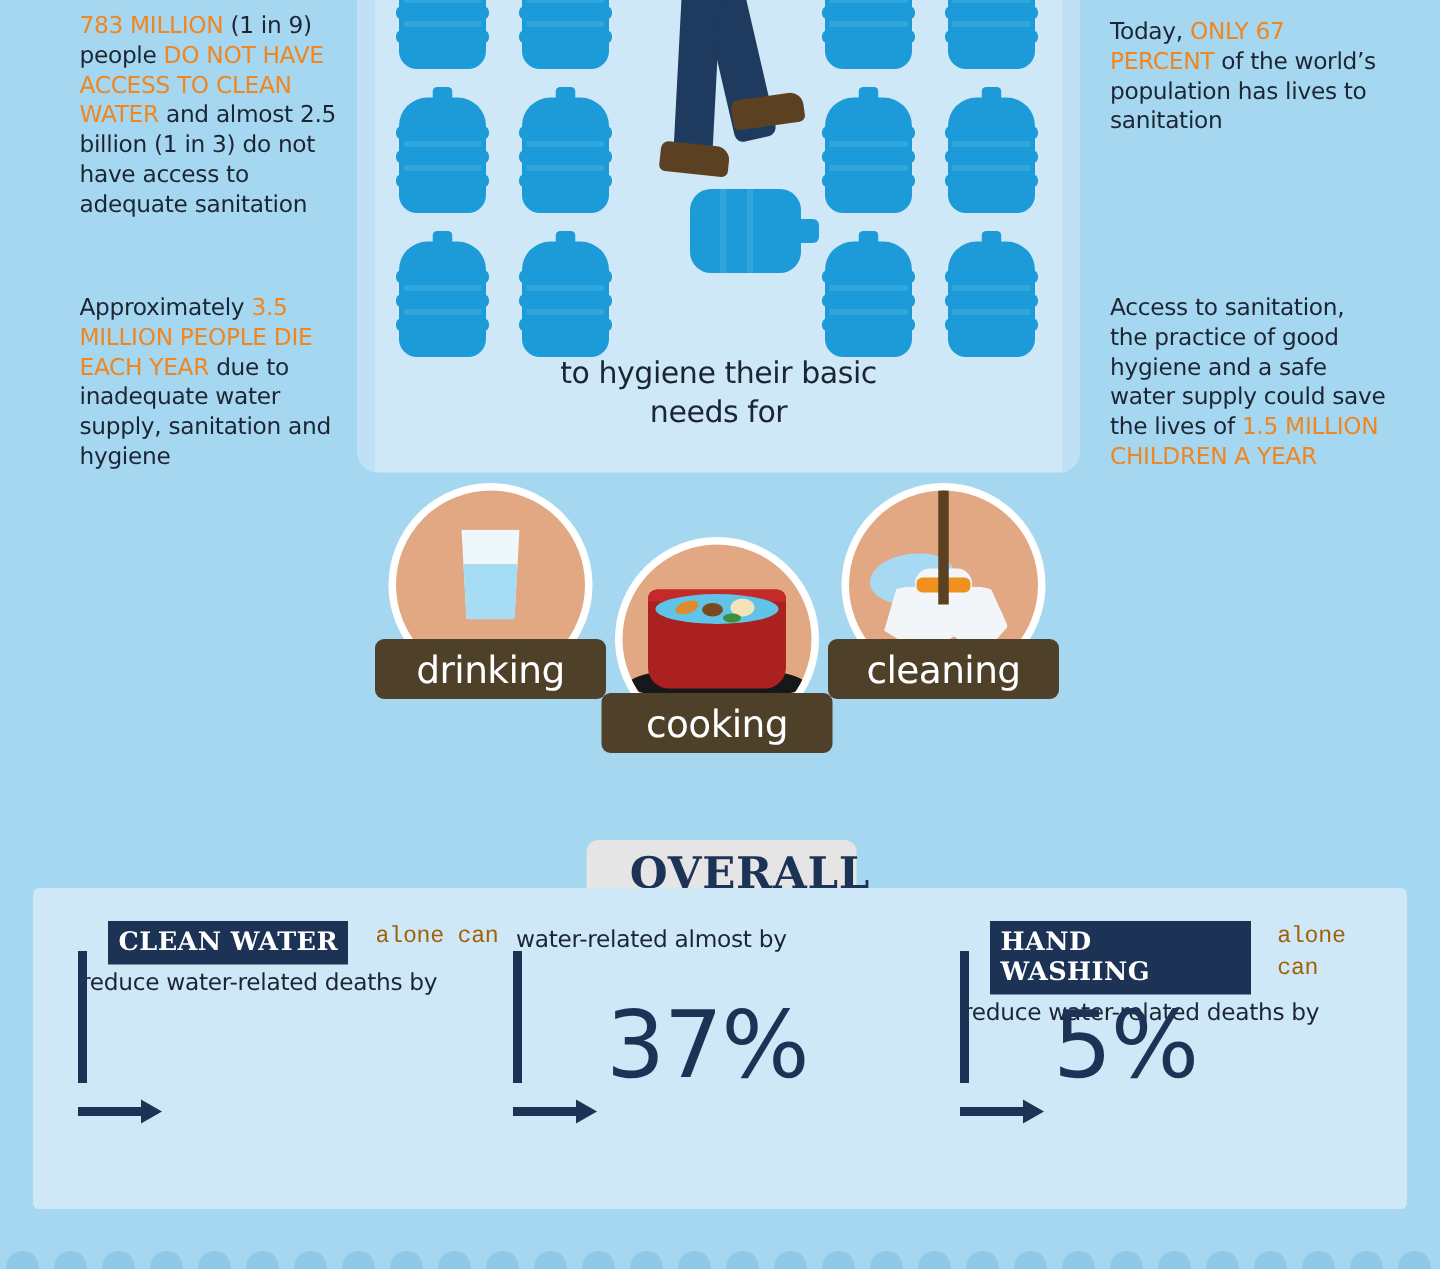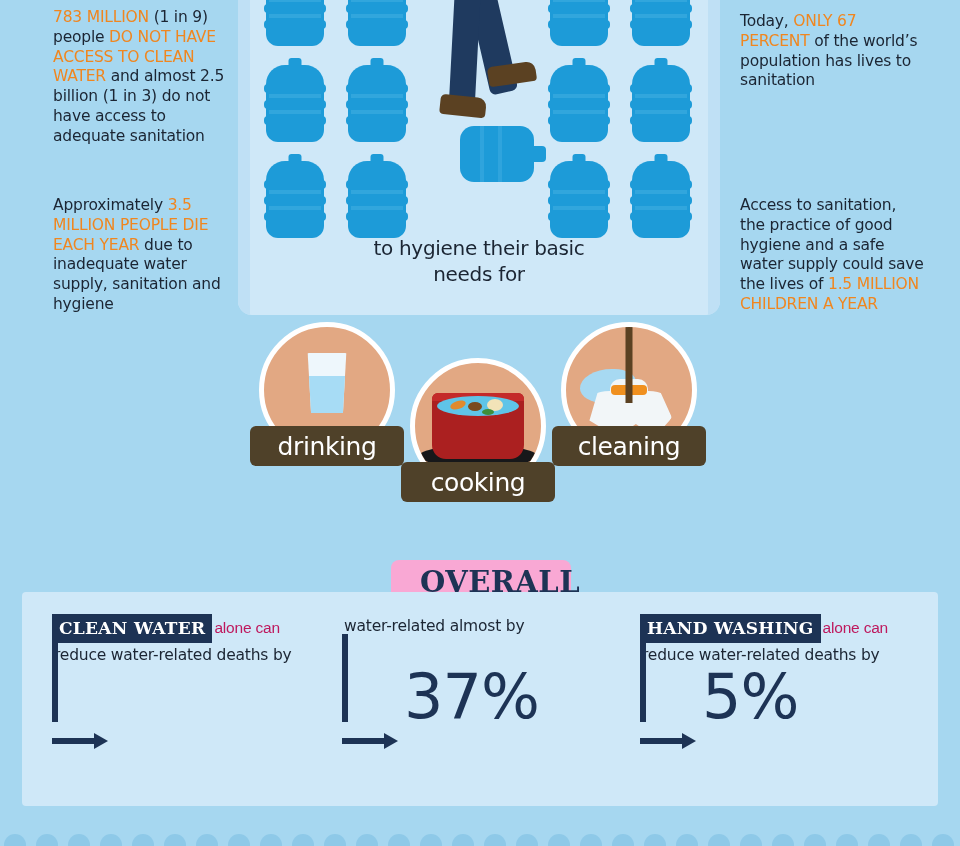--- a/index.html
+++ b/index.html
@@ -328,21 +328,21 @@
     clip-path: polygon(14% 0, 86% 0, 100% 58%, 80% 100%, 58% 72%, 36% 100%, 4% 64%);
   }
 
   
   .overall-banner {
     position: absolute;
     left: 391px;
     top: 560px;
     width: 180px;
     height: 44px;
-    background: #f9a8d4;
+    background: #e5e5e5;
     border-radius: 8px 8px 0 0;
     display: flex;
     align-items: center;
     justify-content: center;
     padding-left: 38px;
   }
   .overall-banner .txt {
     font-family: "DejaVu Serif", serif;
     font-weight: bold;
     font-size: 29px;
@@ -365,37 +365,38 @@
     top: 22px;
     width: 290px;
     height: 170px;
   }
   .stat.s1 { left: 30px;  }
   .stat.s2 { left: 320px; }
   .stat.s3 { left: 618px; }
 
   .stat-head {
     display: flex;
-    align-items: center;
-    gap: 2px;
+    align-items: flex-start;
+    gap: 18px;
+    margin-left: 20px;
   }
   .badge {
     display: inline-block;
     background: #1d3355;
     color: #ffffff;
     font-family: "DejaVu Serif", serif;
     font-weight: bold;
     font-size: 17px;
     letter-spacing: 0.3px;
     padding: 4px 7px 5px 7px;
   }
   .stat-phrase {
-    font-family: Liberation Sans, sans-serif;
+    font-family: Liberation Mono, monospace;
     font-size: 15.5px;
-    color: #be185d;
+    color: #a16207;
     line-height: 1.35;
     letter-spacing: -0.2px;
     max-width: 240px;
   }
   .stat-sub {
     font-family: "DejaVu Sans", sans-serif;
     font-size: 15.5px;
     color: #1b2533;
     letter-spacing: -0.2px;
     margin-top: 3px;

